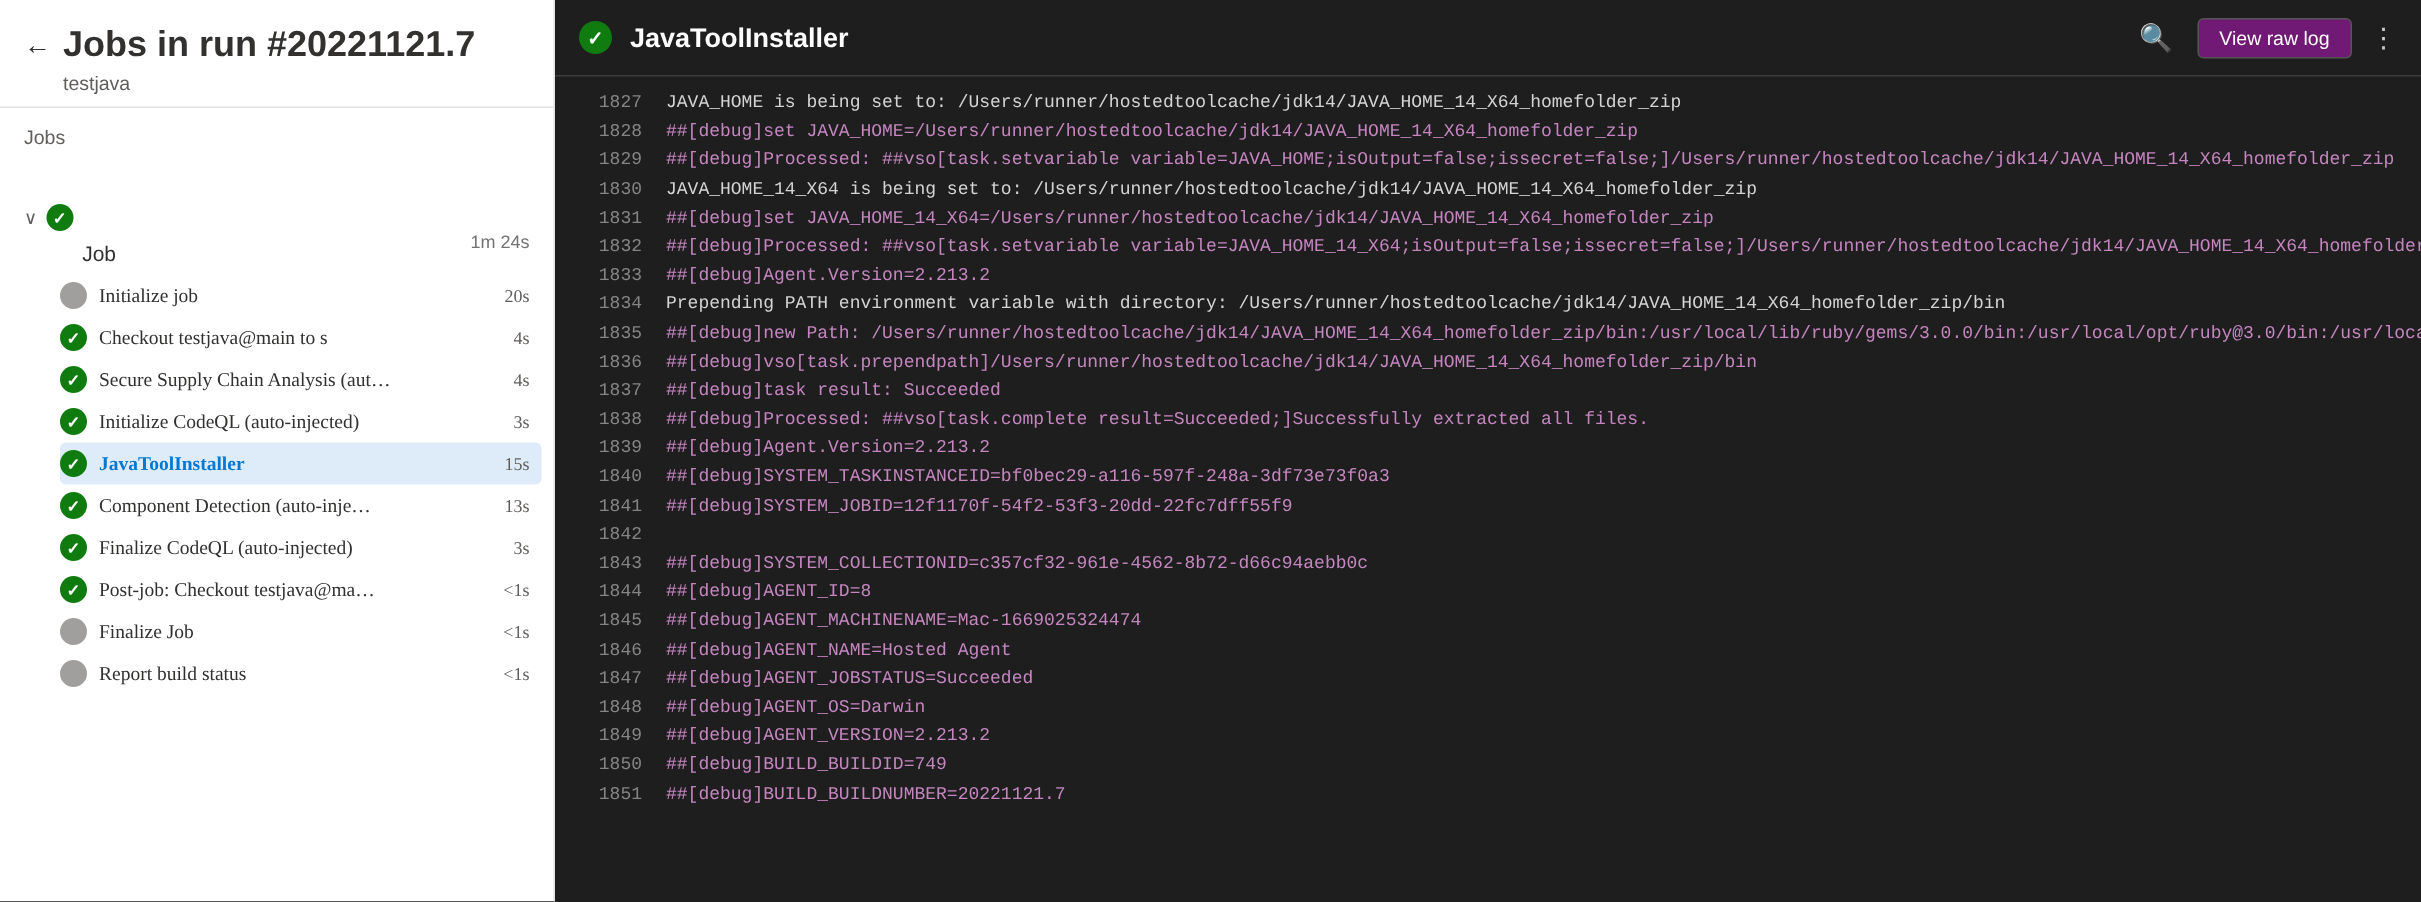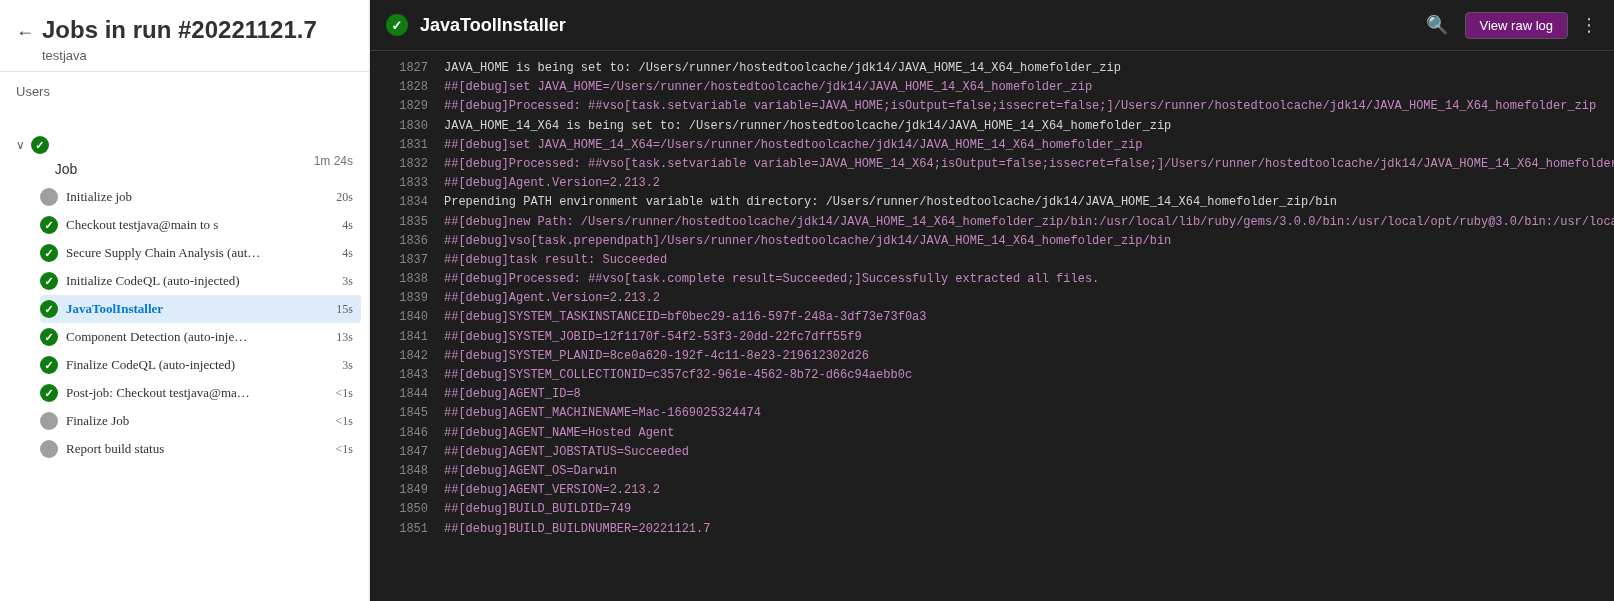--- a/index.html
+++ b/index.html
@@ -224,21 +224,21 @@
 
 <div class="sidebar">
   <div class="sidebar-header">
     <div class="back-nav">
       <span class="back-arrow">←</span>
       <span class="run-title">Jobs in run #20221121.7</span>
     </div>
     <div class="run-subtitle">testjava</div>
   </div>
 
-  <div class="jobs-label">Users</div>
+  <div class="jobs-label">Jobs</div>
 
   <div class="job-group">
     <div class="job-parent">
       <span class="chevron-icon">∨</span>
       <div class="status-circle status-success">
         <span class="status-check-icon">✓</span>
       </div>
       <span class="job-parent-label">Job</span>
       <span class="job-duration">1m 24s</span>
     </div>
@@ -334,21 +334,21 @@
       <div class="log-line"><span class="line-num">1832</span><span class="line-text debug">##[debug]Processed: ##vso[task.setvariable variable=JAVA_HOME_14_X64;isOutput=false;issecret=false;]/Users/runner/hostedtoolcache/jdk14/JAVA_HOME_14_X64_homefolder_zip</span></div>
       <div class="log-line"><span class="line-num">1833</span><span class="line-text debug">##[debug]Agent.Version=2.213.2</span></div>
       <div class="log-line"><span class="line-num">1834</span><span class="line-text normal">Prepending PATH environment variable with directory: /Users/runner/hostedtoolcache/jdk14/JAVA_HOME_14_X64_homefolder_zip/bin</span></div>
       <div class="log-line"><span class="line-num">1835</span><span class="line-text debug">##[debug]new Path: /Users/runner/hostedtoolcache/jdk14/JAVA_HOME_14_X64_homefolder_zip/bin:/usr/local/lib/ruby/gems/3.0.0/bin:/usr/local/opt/ruby@3.0/bin:/usr/local/opt/pipx_bi</span></div>
       <div class="log-line"><span class="line-num">1836</span><span class="line-text debug">##[debug]vso[task.prependpath]/Users/runner/hostedtoolcache/jdk14/JAVA_HOME_14_X64_homefolder_zip/bin</span></div>
       <div class="log-line"><span class="line-num">1837</span><span class="line-text debug">##[debug]task result: Succeeded</span></div>
       <div class="log-line"><span class="line-num">1838</span><span class="line-text debug">##[debug]Processed: ##vso[task.complete result=Succeeded;]Successfully extracted all files.</span></div>
       <div class="log-line"><span class="line-num">1839</span><span class="line-text debug">##[debug]Agent.Version=2.213.2</span></div>
       <div class="log-line"><span class="line-num">1840</span><span class="line-text debug">##[debug]SYSTEM_TASKINSTANCEID=bf0bec29-a116-597f-248a-3df73e73f0a3</span></div>
       <div class="log-line"><span class="line-num">1841</span><span class="line-text debug">##[debug]SYSTEM_JOBID=12f1170f-54f2-53f3-20dd-22fc7dff55f9</span></div>
-      <div class="log-line"><span class="line-num">1842</span><span class="line-text debug">##[debug]SYSTEM_PLANID=8ce0a620-192f-4c11-8e23-219612302d26</span></div>
+      <div class="log-line"><span class="line-num">1842</span></div>
       <div class="log-line"><span class="line-num">1843</span><span class="line-text debug">##[debug]SYSTEM_COLLECTIONID=c357cf32-961e-4562-8b72-d66c94aebb0c</span></div>
       <div class="log-line"><span class="line-num">1844</span><span class="line-text debug">##[debug]AGENT_ID=8</span></div>
       <div class="log-line"><span class="line-num">1845</span><span class="line-text debug">##[debug]AGENT_MACHINENAME=Mac-1669025324474</span></div>
       <div class="log-line"><span class="line-num">1846</span><span class="line-text debug">##[debug]AGENT_NAME=Hosted Agent</span></div>
       <div class="log-line"><span class="line-num">1847</span><span class="line-text debug">##[debug]AGENT_JOBSTATUS=Succeeded</span></div>
       <div class="log-line"><span class="line-num">1848</span><span class="line-text debug">##[debug]AGENT_OS=Darwin</span></div>
       <div class="log-line"><span class="line-num">1849</span><span class="line-text debug">##[debug]AGENT_VERSION=2.213.2</span></div>
       <div class="log-line"><span class="line-num">1850</span><span class="line-text debug">##[debug]BUILD_BUILDID=749</span></div>
       <div class="log-line"><span class="line-num">1851</span><span class="line-text debug">##[debug]BUILD_BUILDNUMBER=20221121.7</span></div>
     </div>

